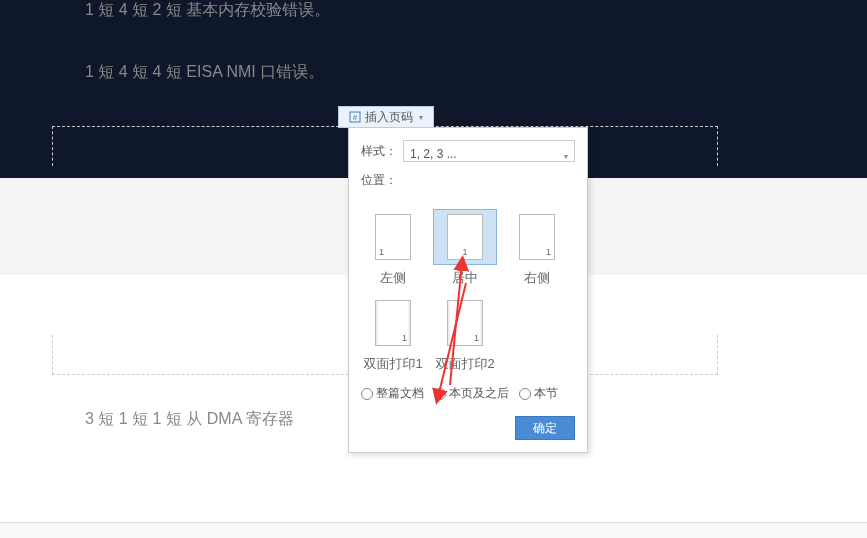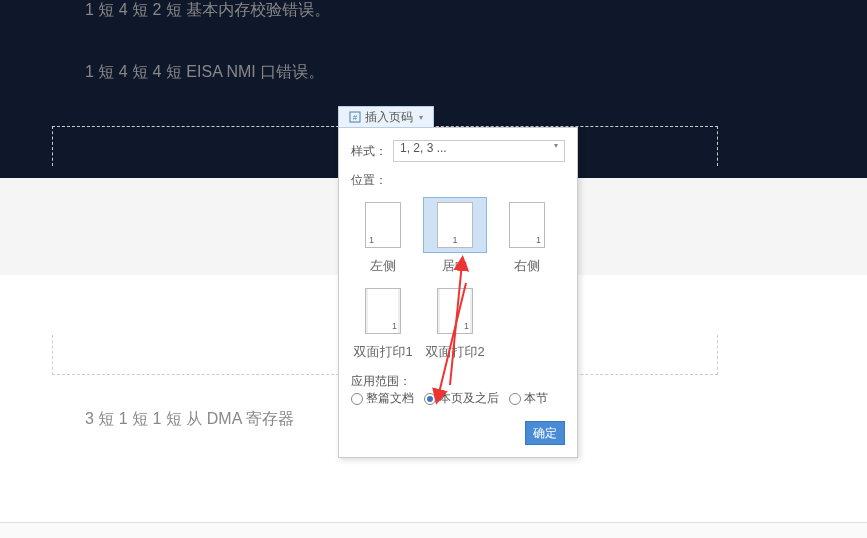--- a/index.html
+++ b/index.html
@@ -72,21 +72,21 @@
       color: #4a7fb0;
     }
     .insert-btn .dd {
       margin-left: 6px;
       font-size: 8px;
       color: #888;
     }
     
     .popup {
       position: absolute;
-      left: 338px;
+      left: 348px;
       top: 127px;
       width: 240px;
       background: #fff;
       border: 1px solid #ccc;
       box-shadow: 2px 2px 6px rgba(0,0,0,0.15);
       padding: 12px;
       font-size: 12px;
       color: #555;
       z-index: 5;
     }
@@ -95,31 +95,31 @@
     .style-select {
       flex: 1;
       height: 22px;
       border: 1px solid #ccc;
       background: #fff;
       padding: 0 6px;
       font-size: 12px;
       color: #555;
       position: relative;
       display: flex;
-      align-items: flex-start;
+      align-items: flex-end;
       justify-content: space-between;
       cursor: pointer;
     }
     .style-select .dd {
       font-size: 8px;
       color: #888;
     }
     
     .pos-section { margin-bottom: 10px; }
-    .pos-label { margin-bottom: 8px; }
+    .pos-label { margin-bottom: 20px; }
     .thumbs {
       display: flex;
       flex-wrap: wrap;
       gap: 8px;
     }
     .thumb-item {
       width: 64px;
       text-align: center;
       cursor: pointer;
     }
@@ -186,21 +186,21 @@
     }
     .radio.checked::after {
       content: '';
       width: 6px; height: 6px;
       background: #3a78c3;
       border-radius: 50%;
     }
     
     .ok-btn {
       float: right;
-      width: 40px;
+      width: 60px;
       height: 24px;
       background: #4a8bd6;
       color: #fff;
       font-size: 12px;
       border: 1px solid #3a78c3;
       display: flex;
       align-items: center;
       justify-content: center;
       cursor: pointer;
     }
@@ -295,21 +295,20 @@
           <div class="page-preview">
               <span class="num num-right">1</span>
             </div>
         </div>
         <div class="thumb-label">双面打印2</div>
       </div>
     </div>
   </div>
 
   <div class="scope-section">
-    <div>应用范围：</div>
     <div class="radios">
       <label class="radio-item">
         <span class="radio"></span>
         <span>整篇文档</span>
       </label>
       <label class="radio-item">
         <span class="radio checked"></span>
         <span>本页及之后</span>
       </label>
       <label class="radio-item">

